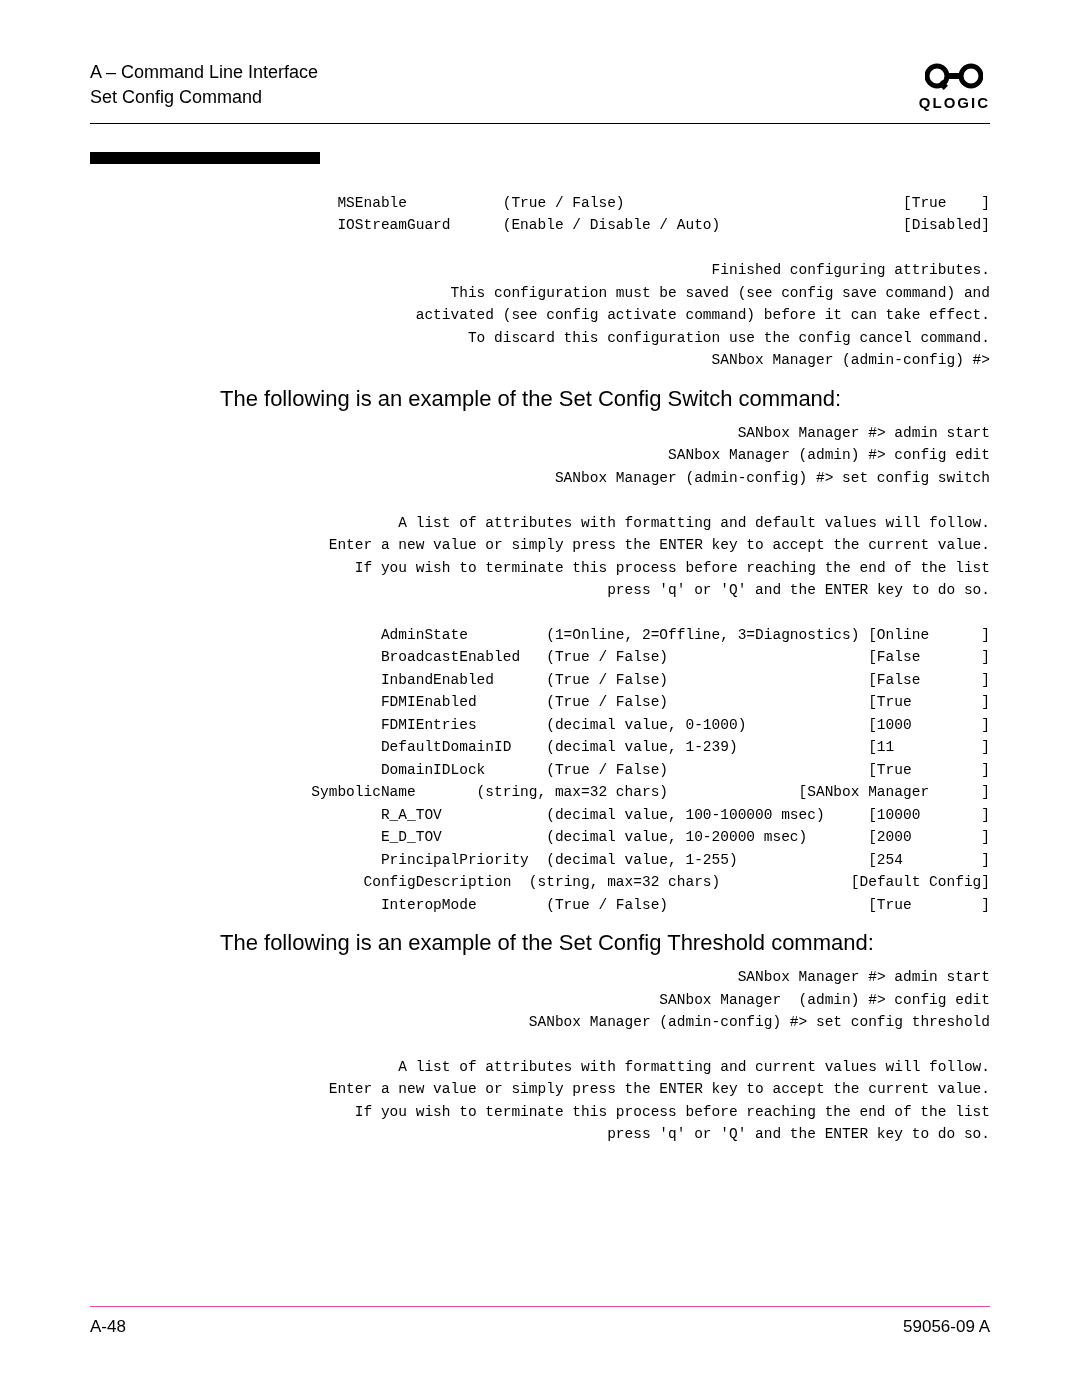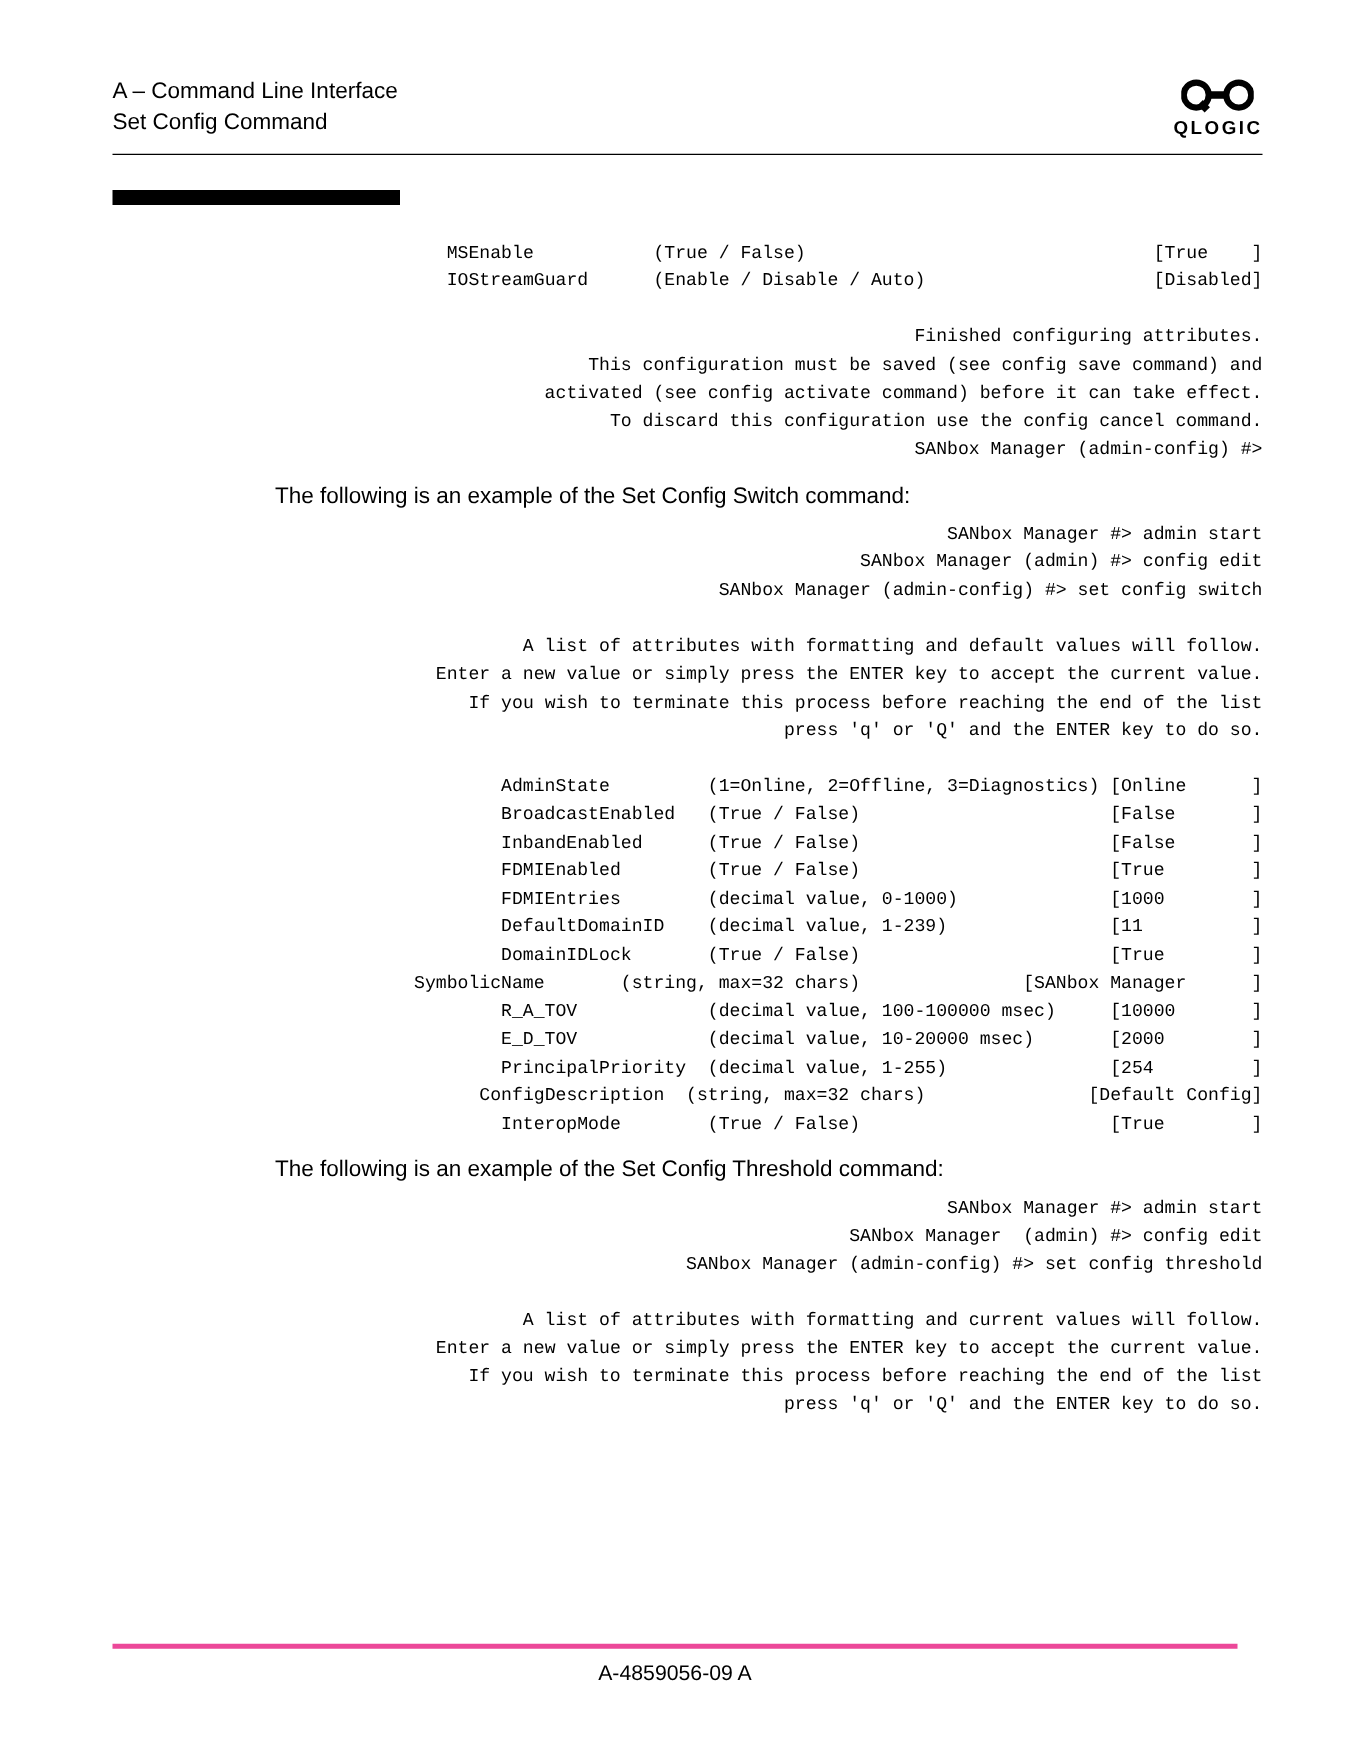--- a/index.html
+++ b/index.html
@@ -5,21 +5,21 @@
   * { margin: 0; padding: 0; box-sizing: border-box; }
   body {
     background: #fff;
     width: 1080px;
     height: 1397px;
     font-family: Arial, Helvetica, sans-serif;
     color: #000;
     position: relative;
   }
   .page {
-    padding: 60px 70px 50px 90px;
+    padding: 60px 90px 50px 90px;
   }
   .header {
     display: flex;
     justify-content: space-between;
     align-items: flex-start;
     margin-bottom: 12px;
   }
   .header-left {
     font-size: 18px;
   }
@@ -46,32 +46,32 @@
   }
   pre {
     font-family: "Courier New", Courier, monospace;
     font-size: 14.5px;
     line-height: 1.55;
     white-space: pre;
     text-align: right;
   }
   .section-head {
     font-family: Arial, Helvetica, sans-serif;
-    font-size: 18px;
+    font-size: 22px;
     margin: 14px 0 10px 0;
   }
   .footer {
     position: absolute;
-    bottom: 48px;
+    bottom: 60px;
     left: 90px;
     right: 90px;
-    border-top: 4px solid #ec4899;
+    border-top: 1px solid #ec4899;
     padding-top: 10px;
     display: flex;
-    justify-content: center;
+    justify-content: space-between;
     font-size: 17px;
   }
 </style>
 </head>
 <body>
 
 <div class="page">
   <div class="header">
     <div class="header-left">
       <div class="line1">A – Command Line Interface</div>

